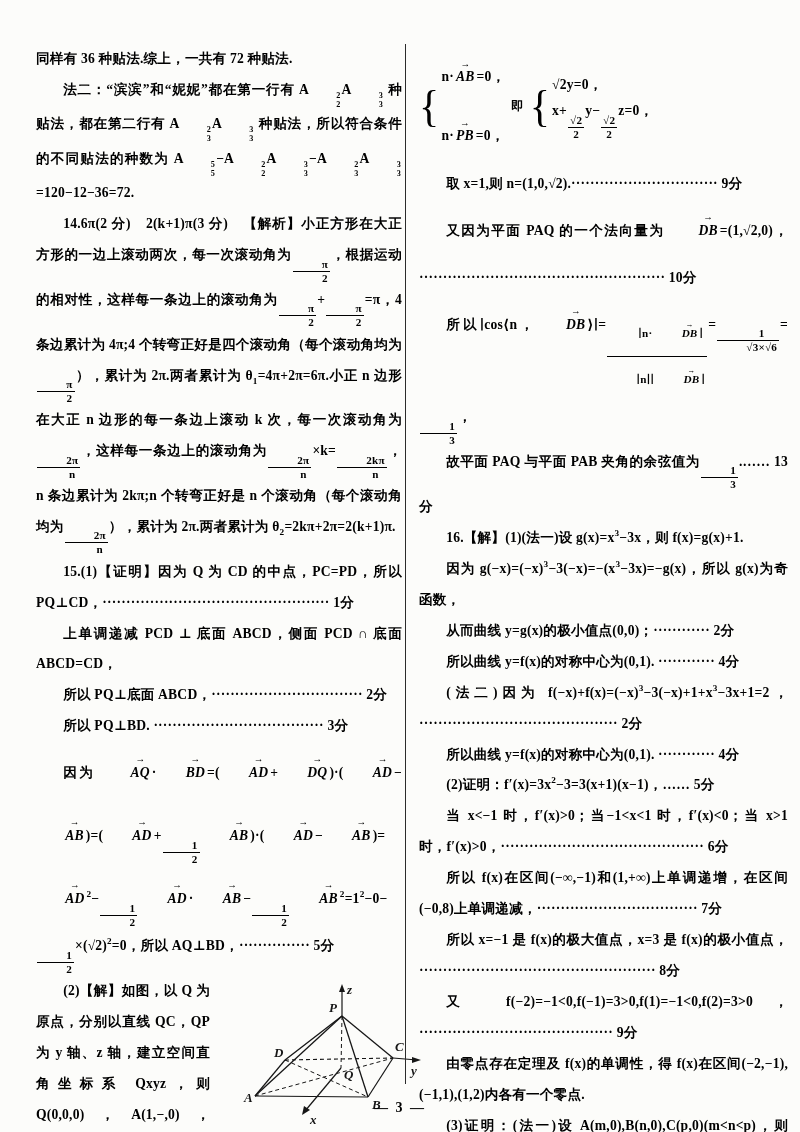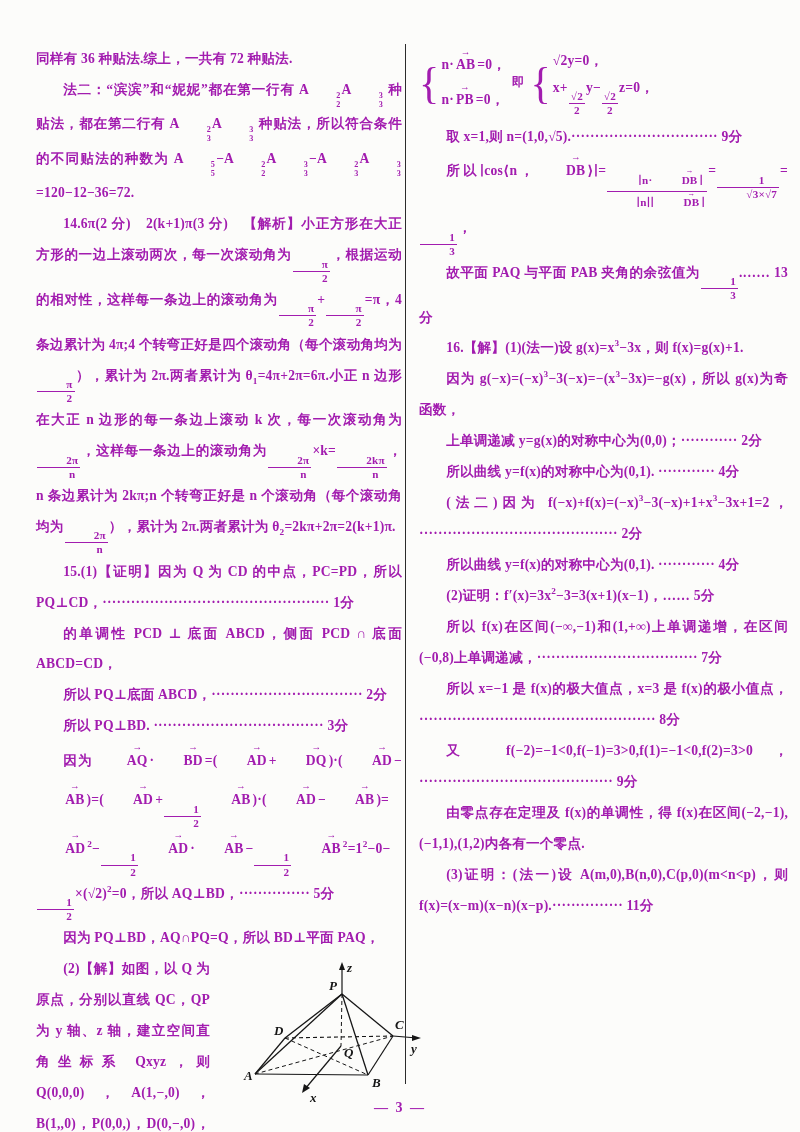--- a/index.html
+++ b/index.html
@@ -1,32 +1,32 @@
 <!DOCTYPE html>
 <html><head>
 <meta charset="utf-8">
 <style>
   html,body{margin:0;padding:0;background:#e8e8e6;}
   .page{
     width:800px;height:1132px;background:#fcfcfa;position:relative;
     font-family:"Liberation Serif","DejaVu Serif",serif;
-    font-weight:700;color:#a21caf;overflow:hidden;
+    font-weight:700;color:#000000;overflow:hidden;
   }
   .content{position:absolute;top:44px;left:36px;width:752px;bottom:48px;display:flex;}
   .col{font-size:13.6px;line-height:2.28;letter-spacing:.2px;text-align:justify;}
   .col-left{width:366px;}
   .divider{width:1px;background:#2b2b2b;margin-left:3px;}
   .col-right{flex:1;padding-left:13px;}
   .para{text-indent:2em;}
   .para.ni{text-indent:0;}
   .frac{display:inline-flex;flex-direction:column;vertical-align:-0.75em;text-align:center;
         font-size:.82em;line-height:1.18;margin:0 1px;}
   .frac .num{padding:0 2px;display:block;}
   .frac .den{border-top:1.2px solid currentColor;padding:0 2px;display:block;}
-  .vec{display:inline-block;position:relative;margin:4px 2px;}
+  .vec{display:inline-block;position:relative;margin:16px 2px;font-style:italic;}
   .vec::after{content:"\2192";position:absolute;left:50%;transform:translateX(-50%);
         top:-0.95em;font-size:.7em;font-style:normal;letter-spacing:0;}
   sup,sub{font-size:.68em;}
   .ss{display:inline-flex;flex-direction:column;font-size:.6em;line-height:1.15;
       vertical-align:-0.45em;text-align:left;margin-right:1px;}
   .sys{display:flex;align-items:center;margin:4px 0;line-height:1.9;}
   .sys .mid{margin:0 6px;font-size:.9em;}
   .brace{font-size:3.1em;font-weight:400;line-height:.9;transform:scaleY(1.05);margin-right:2px;}
   .stack{display:flex;flex-direction:column;gap:1px;}
   .figwrap{float:right;width:186px;margin:2px 0 2px 6px;}
@@ -91,37 +91,36 @@
               <span class="num">2π</span>
               <span class="den">n</span>
             </span>×k=<span class="frac">
               <span class="num">2kπ</span>
               <span class="den">n</span>
             </span>，n 条边累计为 2kπ;n 个转弯正好是 n 个滚动角（每个滚动角均为<span class="frac">
               <span class="num">2π</span>
               <span class="den">n</span>
             </span>），累计为 2π.两者累计为 θ<sub>2</sub>=2kπ+2π=2(k+1)π.</div>
           <div class="para">15.(1)【证明】因为 Q 为 CD 的中点，PC=PD，所以PQ⊥CD，················································ 1分</div>
-          <div class="para">的单调性 PCD ⊥ 底面 ABCD，侧面 PCD ∩ 底面 ABCD=CD，</div>
+          <div class="para">上单调递减 PCD ⊥ 底面 ABCD，侧面 PCD ∩ 底面 ABCD=CD，</div>
           <div class="para">所以 PQ⊥底面 ABCD，································ 2分</div>
           <div class="para">所以 PQ⊥BD. ···································· 3分</div>
           <div class="para">因为 <span class="vec">AQ</span>·<span class="vec">BD</span>=(<span class="vec">AD</span>+<span class="vec">DQ</span>)·(<span class="vec">AD</span>−<span class="vec">AB</span>)=(<span class="vec">AD</span>+<span class="frac">
               <span class="num">1</span>
               <span class="den">2</span>
             </span><span class="vec">AB</span>)·(<span class="vec">AD</span>−<span class="vec">AB</span>)=<span class="vec">AD</span><sup>2</sup>−<span class="frac">
               <span class="num">1</span>
               <span class="den">2</span>
             </span><span class="vec">AD</span>·<span class="vec">AB</span>−<span class="frac">
               <span class="num">1</span>
               <span class="den">2</span>
             </span><span class="vec">AB</span><sup>2</sup>=1<sup>2</sup>−0−<span class="frac">
               <span class="num">1</span>
               <span class="den">2</span>
             </span>×(√2)<sup>2</sup>=0，所以 AQ⊥BD，··············· 5分</div>
-          <div class="para">因为 PQ⊥BD，AQ∩PQ=Q，所以 BD⊥平面 PAQ，</div>
         </div>
 
       <div class="para">
         <span class="figwrap">
           <svg width="186" height="158" viewBox="0 0 186 158">
 
             <line x1="12" y1="118" x2="125" y2="119" stroke="#161616" stroke-width="1.2"></line>
             <line x1="125" y1="119" x2="150" y2="80" stroke="#161616" stroke-width="1.2"></line>
             <line x1="12" y1="118" x2="42" y2="82" stroke="#161616" stroke-width="1.2"></line>
             <line x1="42" y1="82" x2="150" y2="80" stroke="#161616" stroke-width="1.1" stroke-dasharray="4 3"></line>
@@ -176,42 +175,44 @@
               <span>√2y=0，</span>
               <span>x+<span class="frac">
                   <span class="num">√2</span>
                   <span class="den">2</span>
                 </span>y−<span class="frac">
                   <span class="num">√2</span>
                   <span class="den">2</span>
                 </span>z=0，</span>
             </span>
           </div>
-          <div class="para">取 x=1,则 n=(1,0,√5).······························· 9分</div>
+          <div class="para">取 x=1,则 n=(1,0,√2).······························· 9分</div>
+          <div class="para">又因为平面 PAQ 的一个法向量为 <span class="vec">DB</span>=(1,√2,0)，···················································· 10分</div>
           <div class="para">所以∣cos⟨n，<span class="vec">DB</span>⟩∣=<span class="frac">
               <span class="num">∣n·<span class="vec">DB</span>∣</span>
               <span class="den">∣n∣∣<span class="vec">DB</span>∣</span>
             </span>=<span class="frac">
               <span class="num">1</span>
-              <span class="den">√3×√7</span>
+              <span class="den">√3×√6</span>
             </span>=<span class="frac">
               <span class="num">1</span>
               <span class="den">3</span>
             </span>，</div>
           <div class="para">故平面 PAQ 与平面 PAB 夹角的余弦值为<span class="frac">
               <span class="num">1</span>
               <span class="den">3</span>
             </span>.…… 13分</div>
           <div class="para">16.【解】(1)(法一)设 g(x)=x<sup>3</sup>−3x，则 f(x)=g(x)+1.</div>
           <div class="para">因为 g(−x)=(−x)<sup>3</sup>−3(−x)=−(x<sup>3</sup>−3x)=−g(x)，所以 g(x)为奇函数，</div>
-          <div class="para">上单调递减 y=g(x)的对称中心为(0,0)；············ 2分</div>
+          <div class="para">从而曲线 y=g(x)的极小值点(0,0)；············ 2分</div>
           <div class="para">所以曲线 y=f(x)的对称中心为(0,1). ············ 4分</div>
           <div class="para">(法二)因为 f(−x)+f(x)=(−x)<sup>3</sup>−3(−x)+1+x<sup>3</sup>−3x+1=2，·········································· 2分</div>
           <div class="para">所以曲线 y=f(x)的对称中心为(0,1). ············ 4分</div>
           <div class="para">(2)证明：f′(x)=3x<sup>2</sup>−3=3(x+1)(x−1)，…… 5分</div>
+          <div class="para">当 x&lt;−1 时，f′(x)&gt;0；当−1&lt;x&lt;1 时，f′(x)&lt;0；当 x&gt;1 时，f′(x)&gt;0，··········································· 6分</div>
           <div class="para">所以 f(x)在区间(−∞,−1)和(1,+∞)上单调递增，在区间(−0,8)上单调递减，·································· 7分</div>
           <div class="para">所以 x=−1 是 f(x)的极大值点，x=3 是 f(x)的极小值点，·················································· 8分</div>
           <div class="para">又 f(−2)=−1&lt;0,f(−1)=3&gt;0,f(1)=−1&lt;0,f(2)=3&gt;0，········································· 9分</div>
           <div class="para">由零点存在定理及 f(x)的单调性，得 f(x)在区间(−2,−1),(−1,1),(1,2)内各有一个零点.</div>
           <div class="para">(3)证明：(法一)设 A(m,0),B(n,0),C(p,0)(m&lt;n&lt;p)，则 f(x)=(x−m)(x−n)(x−p).··············· 11分</div>
         </div>
     </div>
   </div>
 
   <div class="footer">— 3 —</div>

